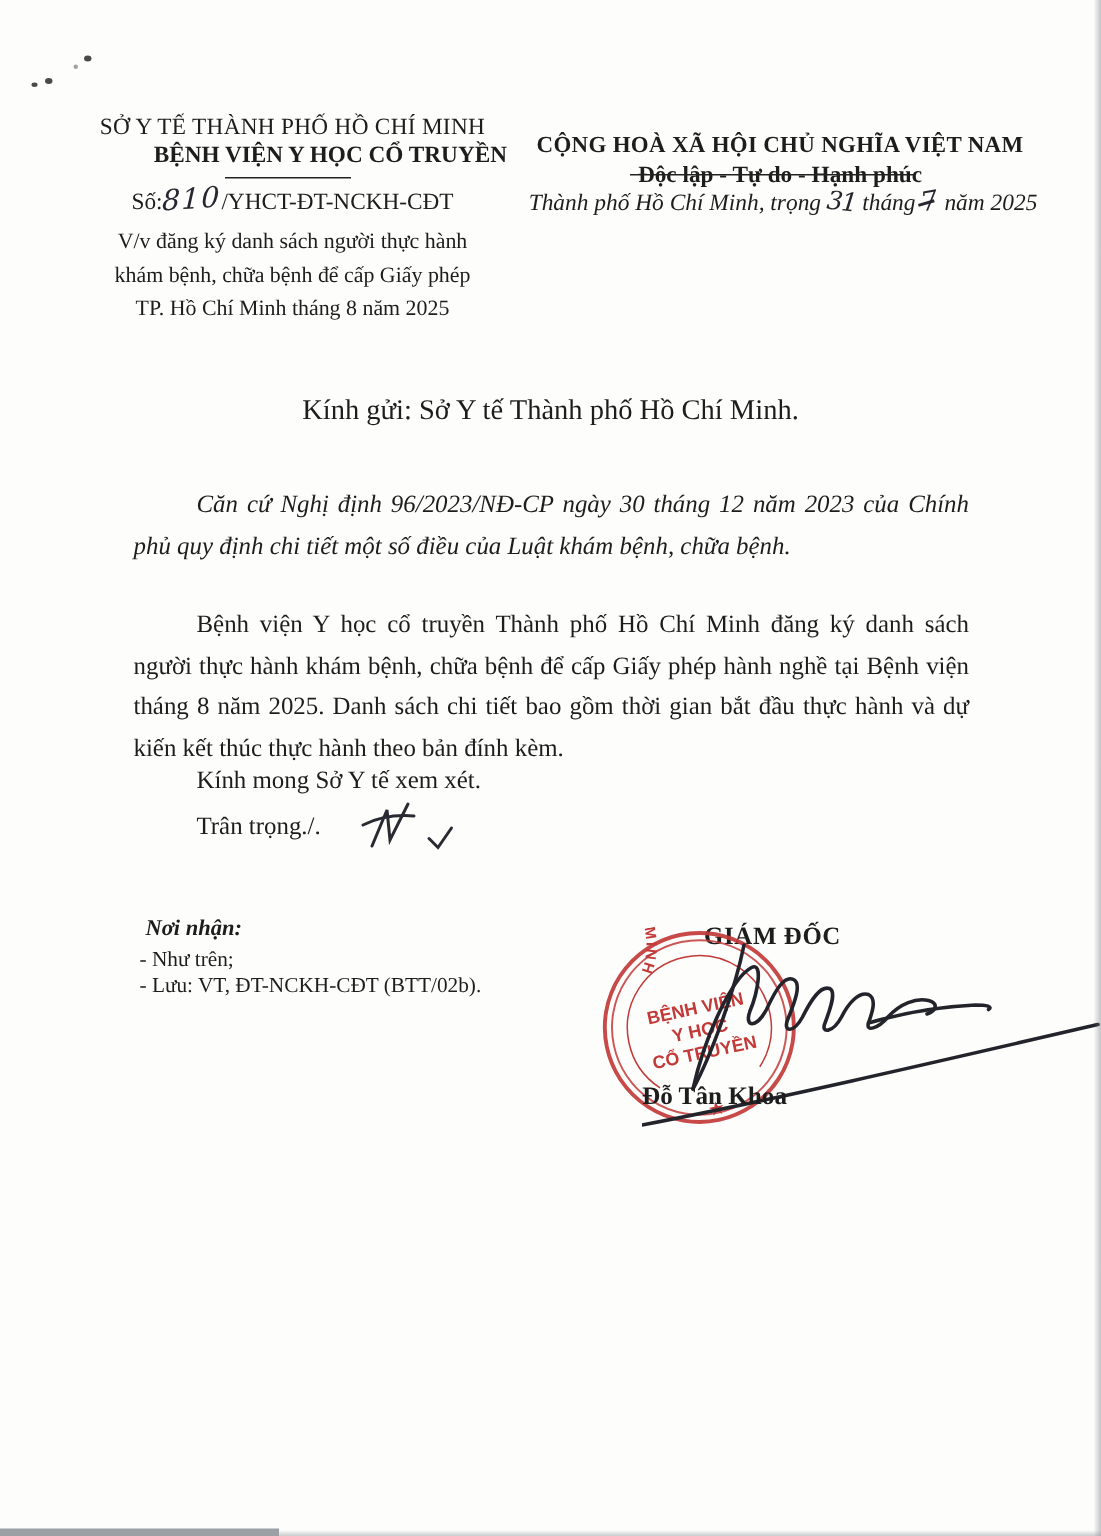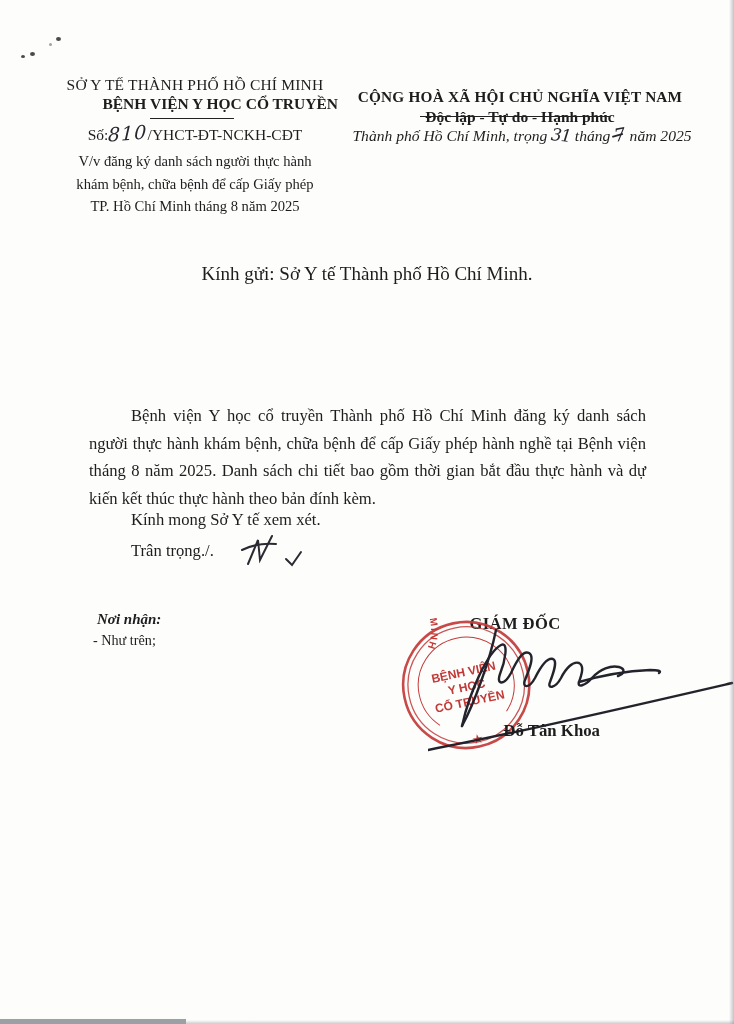--- a/index.html
+++ b/index.html
@@ -47,21 +47,21 @@
   .para-request{left:131px;top:510px;width:400px;font-size:16.6px;}
   .para-closing{left:131px;top:541px;width:200px;font-size:16.6px;}
   .closing-initials{left:238px;top:532px;}
 
   .noi-nhan-label{left:97px;top:611px;font-size:15px;font-weight:bold;font-style:italic;}
   .noi-nhan-items{left:93px;top:632px;font-size:14.2px;line-height:16.5px;}
 
   .director-title{left:430px;top:614px;width:170px;font-size:16.6px;font-weight:bold;
       text-align:center;letter-spacing:0.4px;}
   .signer-name{left:428px;top:721px;width:172px;font-size:16.8px;font-weight:bold;
-      text-align:right;}
+      text-align:left;}
 
   .stamp-wrap{left:396px;top:613px;width:140px;height:142px;transform:rotate(-12deg);}
   .sig-wrap{left:428px;top:612px;width:306px;height:150px;}
 </style>
 </head>
 <body>
 
 <div class="page">
 
   <div class="scan-dot" style="left:21px;top:55px;width:4px;height:3px;"></div>
@@ -91,35 +91,37 @@
   <div class="abs date-line center">
     <span>Thành phố Hồ Chí Minh, trọng</span>
     <span class="hw-day">31</span>
     <span>tháng</span>
     <span class="hw-month">7</span>
     <span>năm 2025</span>
   </div>
 
   <div class="abs recipient">Kính gửi: Sở Y tế Thành phố Hồ Chí Minh.</div>
 
+  <div class="abs para para-legal">Căn cứ Nghị định 96/2023/NĐ-CP ngày 30 tháng 12 năm 2023 của Chính phủ quy định chi tiết một số điều của Luật khám bệnh, chữa bệnh.</div>
   <div class="abs para para-body">Bệnh viện Y học cổ truyền Thành phố Hồ Chí Minh đăng ký danh sách người thực hành khám bệnh, chữa bệnh để cấp Giấy phép hành nghề tại Bệnh viện tháng 8 năm 2025. Danh sách chi tiết bao gồm thời gian bắt đầu thực hành và dự kiến kết thúc thực hành theo bản đính kèm.</div>
   <div class="abs para-request">Kính mong Sở Y tế xem xét.</div>
   <div class="abs para-closing">Trân trọng./.</div>
 
   <svg class="abs closing-initials" width="80" height="42" viewBox="0 0 80 42">
     <g fill="none" stroke="#2a2a33" stroke-width="2" stroke-linecap="round">
       <path d="M10,32 L20,8 L22,28 L34,4"></path>
       <path d="M4,18 C14,13 26,11 38,12"></path>
       <path d="M48,27 L54,33 L63,20"></path>
     </g>
   </svg>
 
   <div class="abs noi-nhan-label">Nơi nhận:</div>
   <div class="abs noi-nhan-items">
     <div>- Như trên;</div>
+    <div>- Lưu: VT, ĐT-NCKH-CĐT (BTT/02b).</div>
   </div>
 
   <div class="abs director-title">GIÁM ĐỐC</div>
 
   <svg class="abs stamp-wrap" viewBox="0 0 140 140">
     <g transform="translate(70,71)" fill="none" stroke="#c23a38">
       <circle r="63" stroke-width="2.6" opacity="0.92"></circle>
       <circle r="58.2" stroke-width="1.3" opacity="0.85"></circle>
       <path id="ringPath" d="M -34 34 A 48 48 0 1 1 34 34"></path>
     </g>

